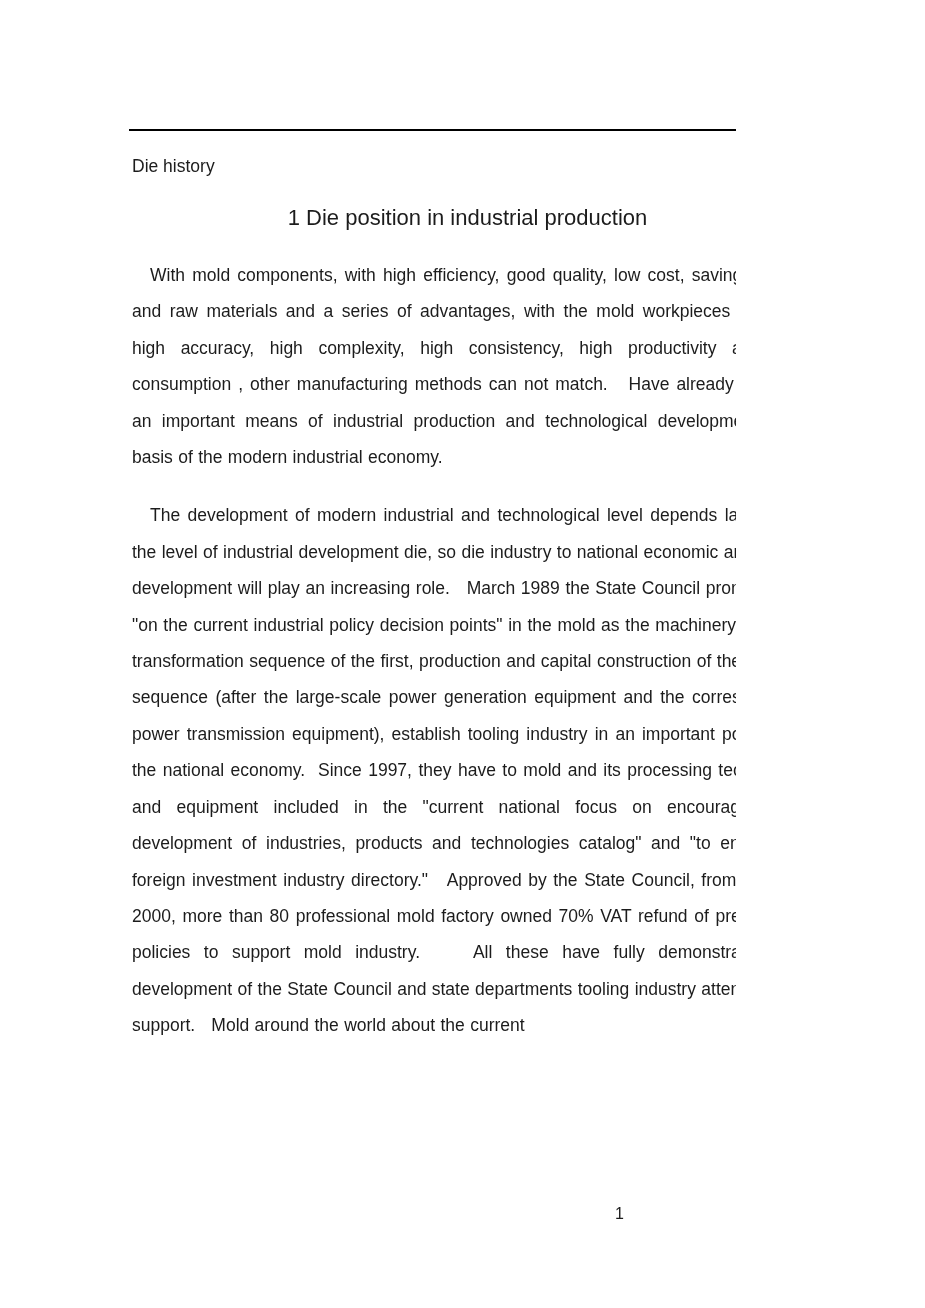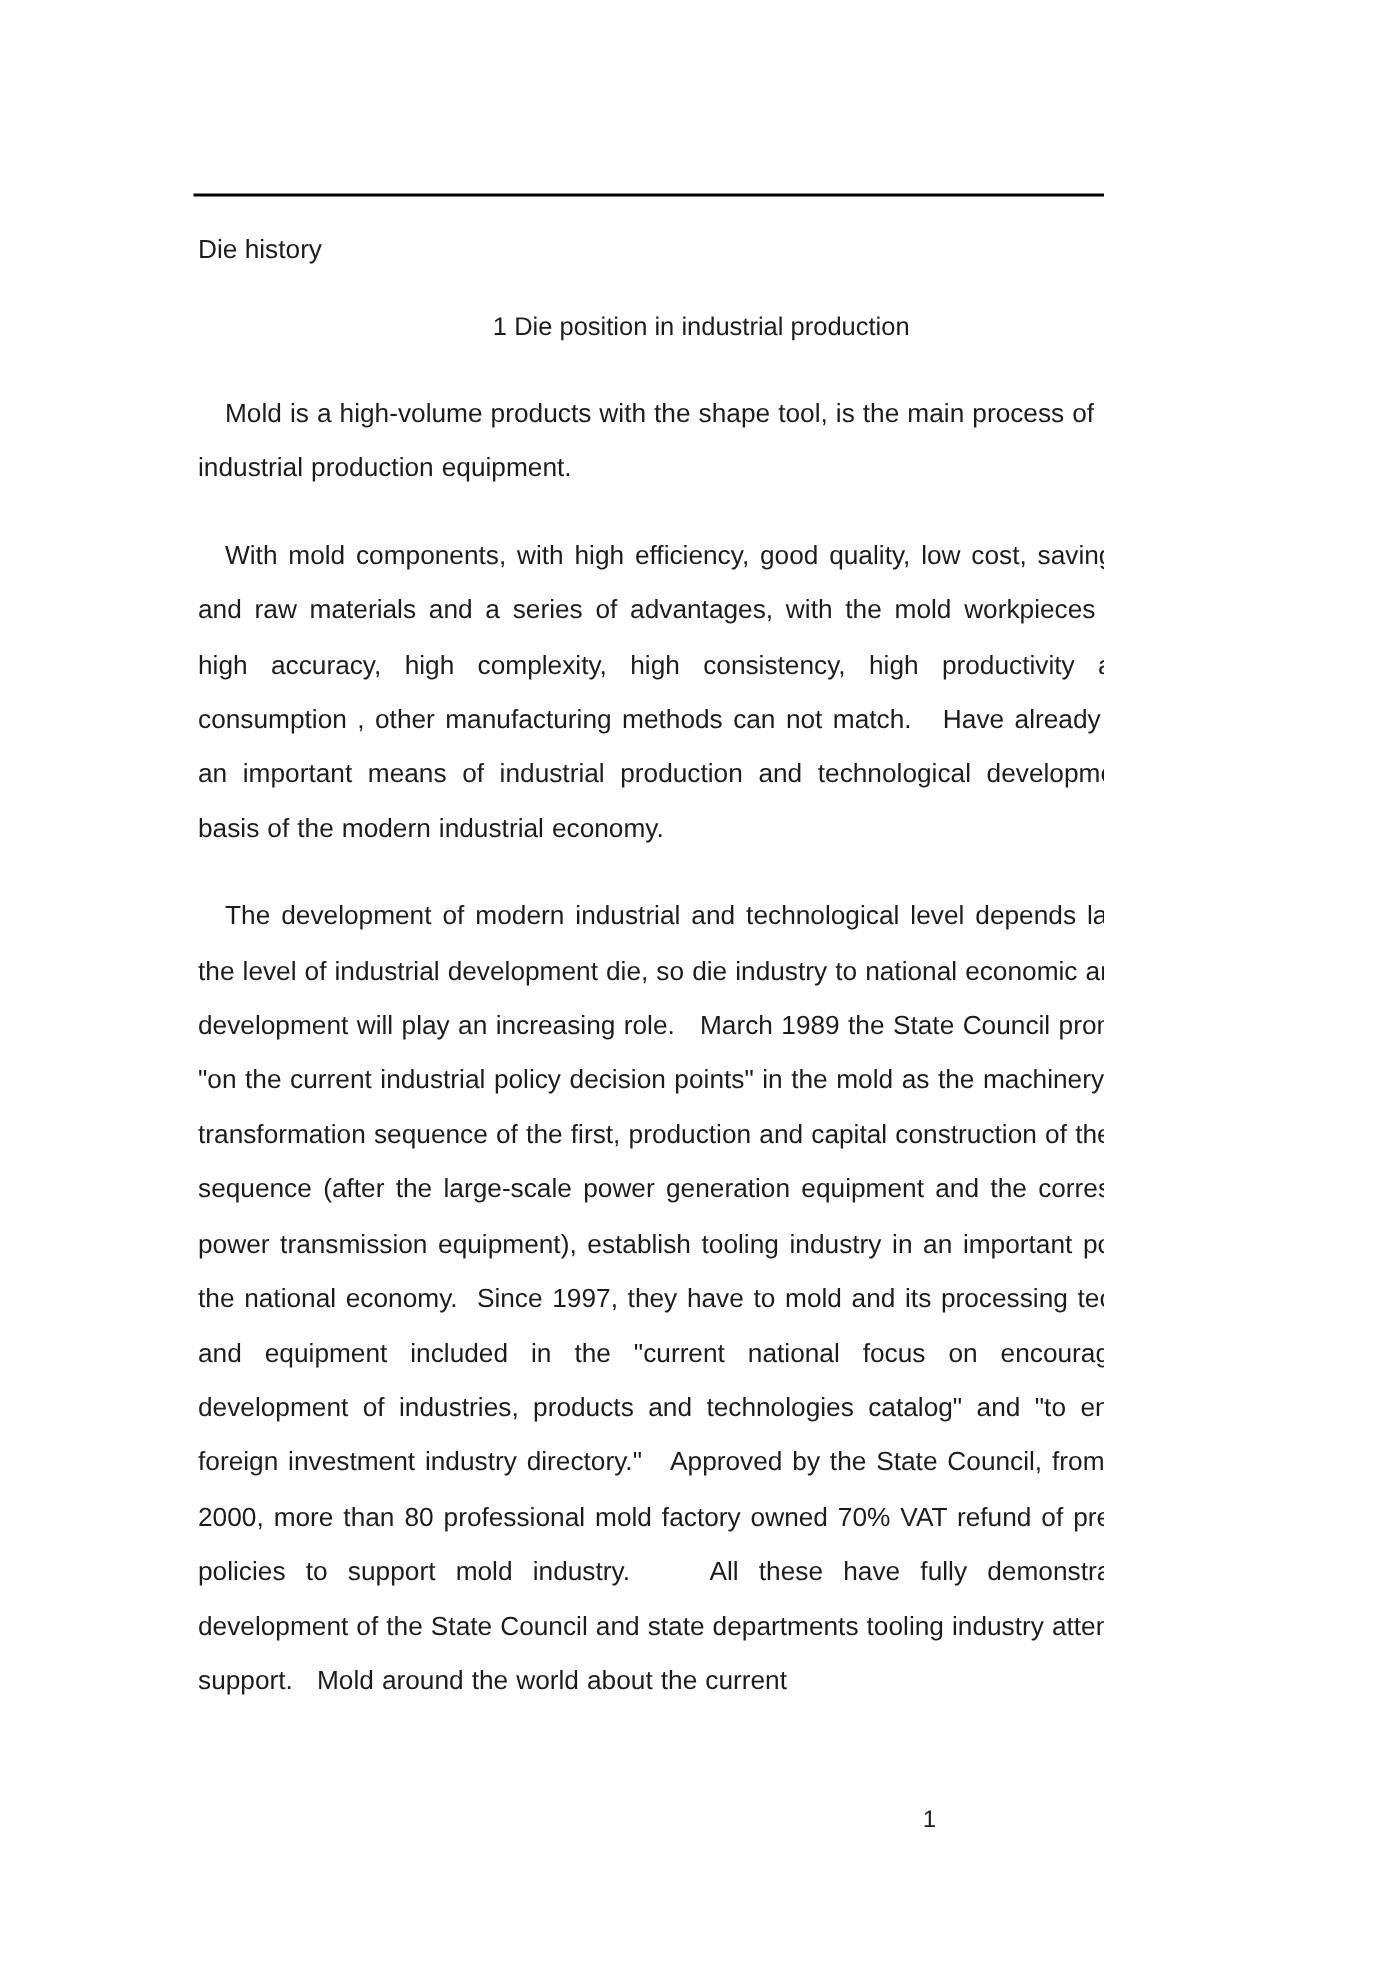--- a/index.html
+++ b/index.html
@@ -32,21 +32,21 @@
     line-height: 22px;
     white-space: nowrap;
   }
   .content {
     position: absolute;
     left: 132px;
     top: 200px;
     width: 671px;
   }
   .section-title {
-    font-size: 17px;
+    font-size: 22px;
     line-height: 36px;
     text-align: center;
     margin: 0 0 21px 0;
     font-weight: normal;
   }
   .para {
     font-size: 17.5px;
     line-height: 36.4px;
     margin: 0 0 22px 0;
     text-indent: 18px;
@@ -70,21 +70,20 @@
 <div class="page">
 
   <div class="header-rule"></div>
 
   <div class="header-title">Die history</div>
 
   <div class="content">
 
     <h1 class="section-title">1 Die position in industrial production</h1>
 
-    <p class="para left-aligned">Mold is a high-volume products with the shape tool, is the main process of industrial production equipment.</p>
 
     <p class="para">With mold components, with high efficiency, good quality, low cost, saving energy and raw materials and a series of advantages, with the mold workpieces possess high accuracy, high complexity, high consistency, high productivity and low consumption , other manufacturing methods can not match.&nbsp;&nbsp; Have already become an important means of industrial production and technological development. The basis of the modern industrial economy.</p>
 
     <p class="para">The development of modern industrial and technological level depends largely on the level of industrial development die, so die industry to national economic and social development will play an increasing role.&nbsp;&nbsp; March 1989 the State Council promulgated "on the current industrial policy decision points" in the mold as the machinery industry transformation sequence of the first, production and capital construction of the second sequence (after the large-scale power generation equipment and the corresponding power transmission equipment), establish tooling industry in an important position in the national economy.&nbsp; Since 1997, they have to mold and its processing technology and equipment included in the "current national focus on encouraging the development of industries, products and technologies catalog" and "to encourage foreign investment industry directory."&nbsp;&nbsp; Approved by the State Council, from 1997 to 2000, more than 80 professional mold factory owned 70% VAT refund of preferential policies to support mold industry.&nbsp;&nbsp;&nbsp; All these have fully demonstrated the development of the State Council and state departments tooling industry attention and support.&nbsp;&nbsp; Mold around the world about the current</p>
 
   </div>
 
   <div class="page-number">1</div>
 
 </div>

